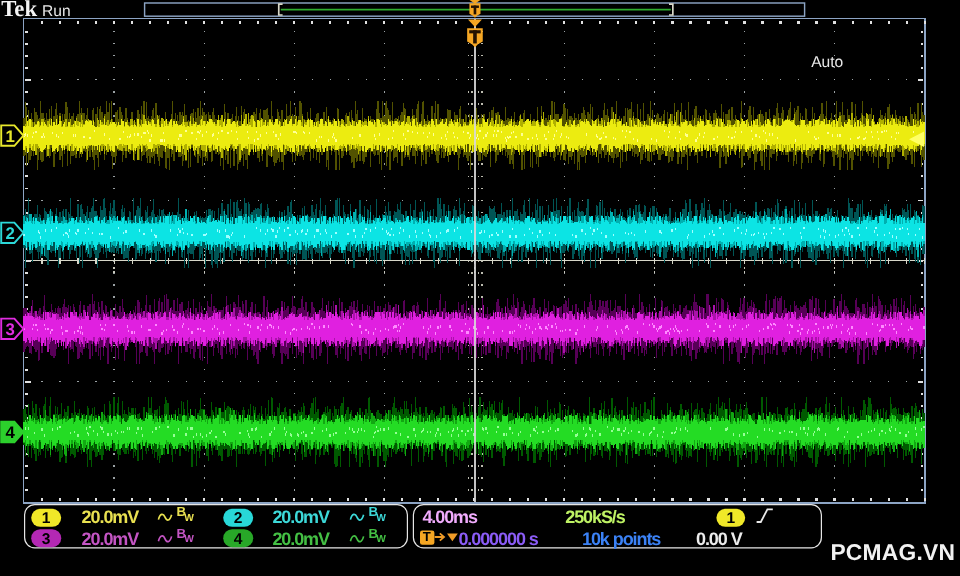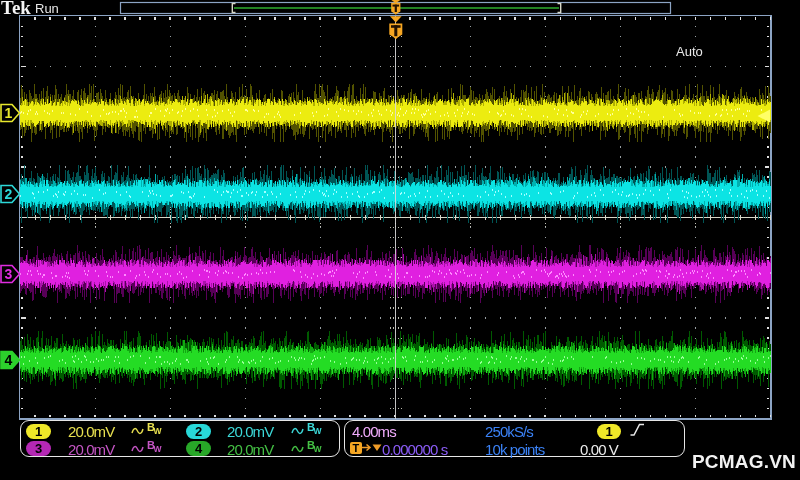--- a/index.html
+++ b/index.html
@@ -1,19 +1,19 @@
 <!DOCTYPE html>
 <html><head><meta charset="utf-8"><style>
 * { margin:0; padding:0; box-sizing:border-box; }
 html,body { width:800px; height:480px; background:#000; overflow:hidden;
   font-family:"Liberation Sans", sans-serif; }
 .abs { position:absolute; }
 .readout { position:absolute; top:420px; height:37px; border:1.6px solid #e6e6e6;
   border-radius:9px; background:#000; }
-.t { position:absolute; font-size:15px; letter-spacing:-0.9px; white-space:pre; }
+.t { position:absolute; font-size:15px; letter-spacing:-0.9px; white-space:pre;font-weight:bold; }
 .pill { position:absolute; border-radius:8px; color:#000; font-size:13px; font-weight:bold;
   text-align:center; line-height:15px; height:15px; }
 </style></head>
 <body>
 <div class="abs" style="left:1px;top:-3px;color:#f4f4f4;font-family:'Liberation Serif',serif;font-weight:bold;font-size:19px;letter-spacing:0px">Tek</div>
 <div class="abs" style="left:35px;top:1px;color:#e8e8e8;font-size:13px;text-align:center;">Run</div>
 <div class="abs" style="left:676px;top:0px;color:#e8e8e8;font-size:13px;margin-top:44px;">Auto</div>
 
 <svg class="abs" style="left:0;top:0" width="800" height="480" viewBox="0 0 800 480">
 <g shape-rendering="crispEdges">
@@ -1128,21 +1128,21 @@
 <div class="t" style="left:227px;top:440.5px;color:#44c044">20.0mV</div>
 <div class="abs" style="left:291px;top:441.5px;width:30px;height:14px">
     <svg width="15" height="12" viewBox="0 0 15 12" style="position:absolute;left:0;top:1px">
       <path d="M1 8 C2.5 2.5 5 2.5 6.5 6 C8 9.5 10.5 9.5 12 4" stroke="#44c044" stroke-width="1.4" fill="none"></path>
     </svg>
     <span style="position:absolute;left:16px;top:-3px;color:#44c044;font-size:11px;font-weight:bold">B</span>
     <span style="position:absolute;left:22.5px;top:2px;color:#44c044;font-size:8.5px;font-weight:bold">W</span>
   </div>
 
 <div class="t" style="left:352px;top:423px;color:#f0abfc">4.00ms</div>
-<div class="t" style="left:485px;top:423px;color:#3b82f6">250kS/s</div>
+<div class="t" style="left:471px;top:423px;color:#bef264">250kS/s</div>
 <div class="pill" style="left:597px;top:423.5px;width:24px;background:#f0e828">1</div>
 <svg width="15" height="14" viewBox="0 0 15 14" style="position:absolute;left:630px;top:423px">
     <path d="M0.5 12 H4 L9.5 1.5 H14" stroke="#e8e8e8" stroke-width="1.5" fill="none"></path>
   </svg>
 <div class="abs" style="left:350px;top:441.5px;width:11.5px;height:12px;background:#f5a623;border-radius:2px;color:#000;font-weight:bold;font-size:11px;text-align:center;line-height:12px">T</div>
 <svg class="abs" style="left:362px;top:442px" width="20" height="11" viewBox="0 0 20 11">
     <path d="M0 5.5 H7 M4.5 2.5 L8 5.5 L4.5 8.5" stroke="#f09c28" stroke-width="1.5" fill="none"></path>
     <path d="M10.5 2.5 h9 l-4.5 6.5 z" fill="#f09c28"></path>
   </svg>
 <div class="t" style="left:382px;top:440.5px;color:#8b5cf6">0.000000 s</div>

